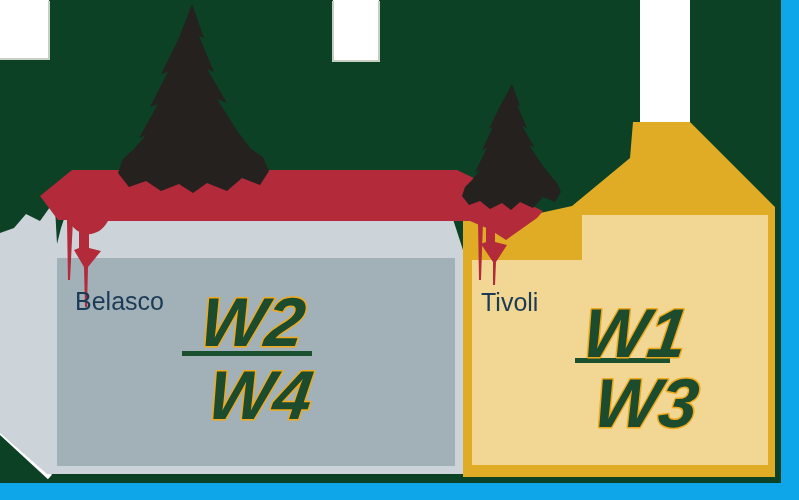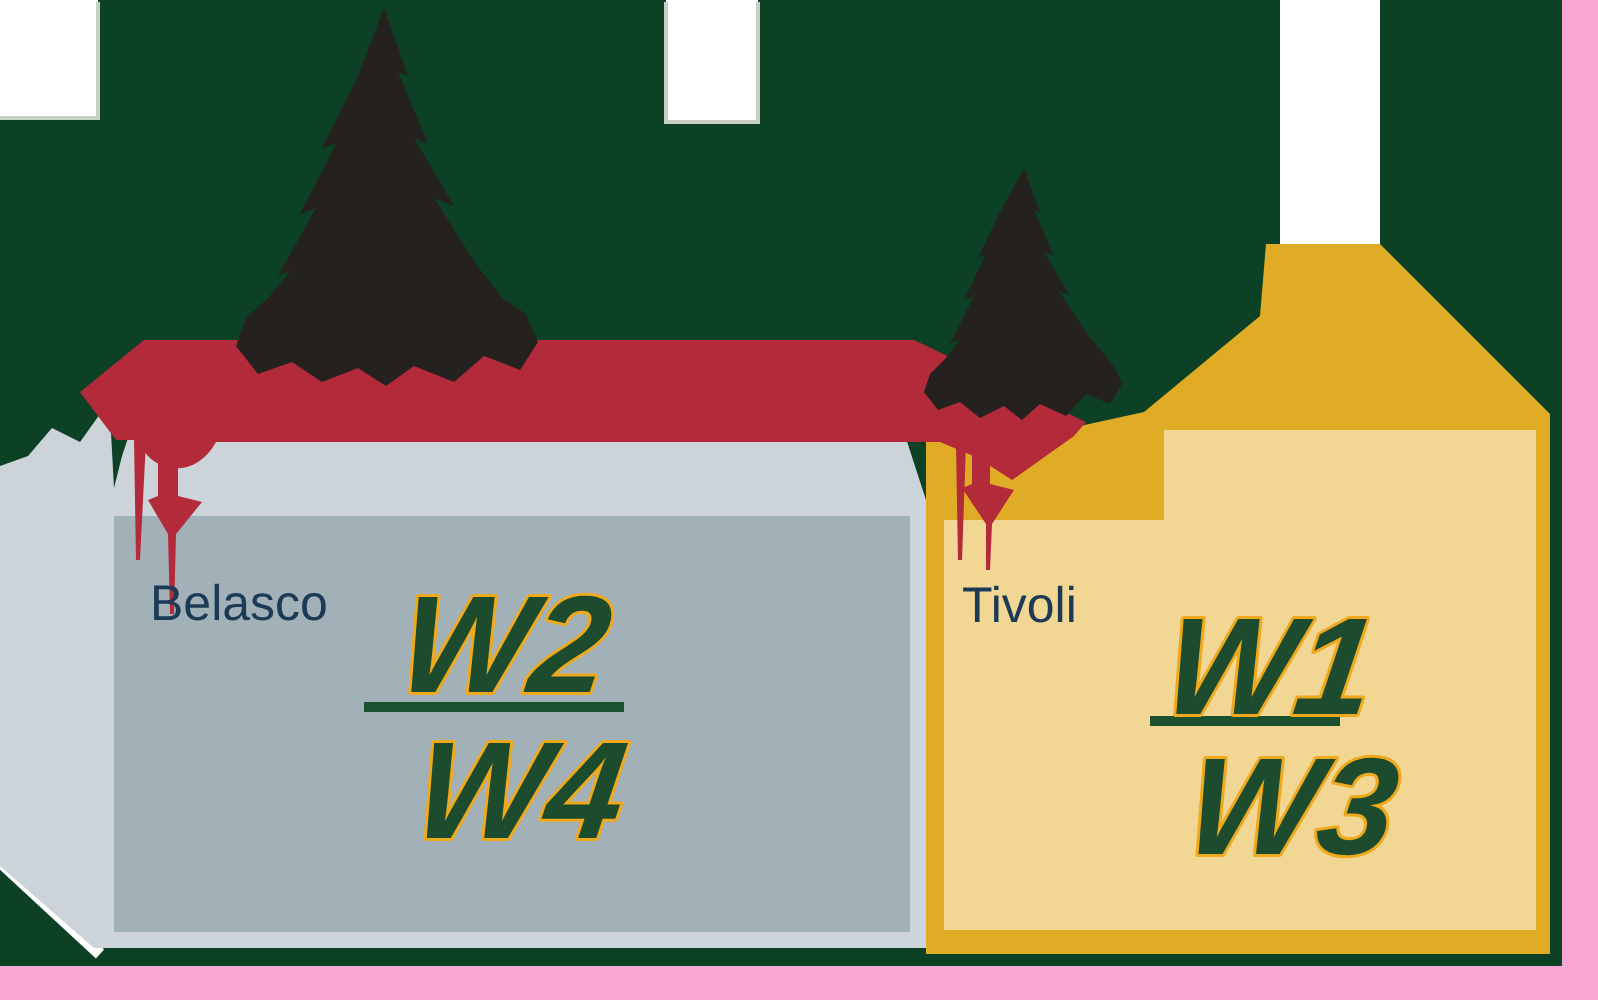--- a/index.html
+++ b/index.html
@@ -1,16 +1,16 @@
 <!DOCTYPE html>
 <html><head>
 <meta charset="utf-8">
 <style>
   html,body{margin:0;padding:0;background:#ffffff;}
-  .stage{width:799px;height:500px;position:relative;overflow:hidden;background:#f9a8d4;}
+  .stage{width:799px;height:500px;position:relative;overflow:hidden;background:#0ea5e9;}
   svg{display:block;}
   .name-label{font-family:"Liberation Sans",sans-serif;font-size:25px;font-weight:normal;}
   .ward-label{font-family:"Liberation Sans",sans-serif;font-size:69px;font-weight:bold;font-style:italic;
               paint-order:stroke;stroke-width:3px;stroke-linejoin:round;text-anchor:middle;}
 </style>
 </head>
 <body>
 
 <div class="stage">
 <svg width="799" height="500" viewBox="0 0 799 500">

